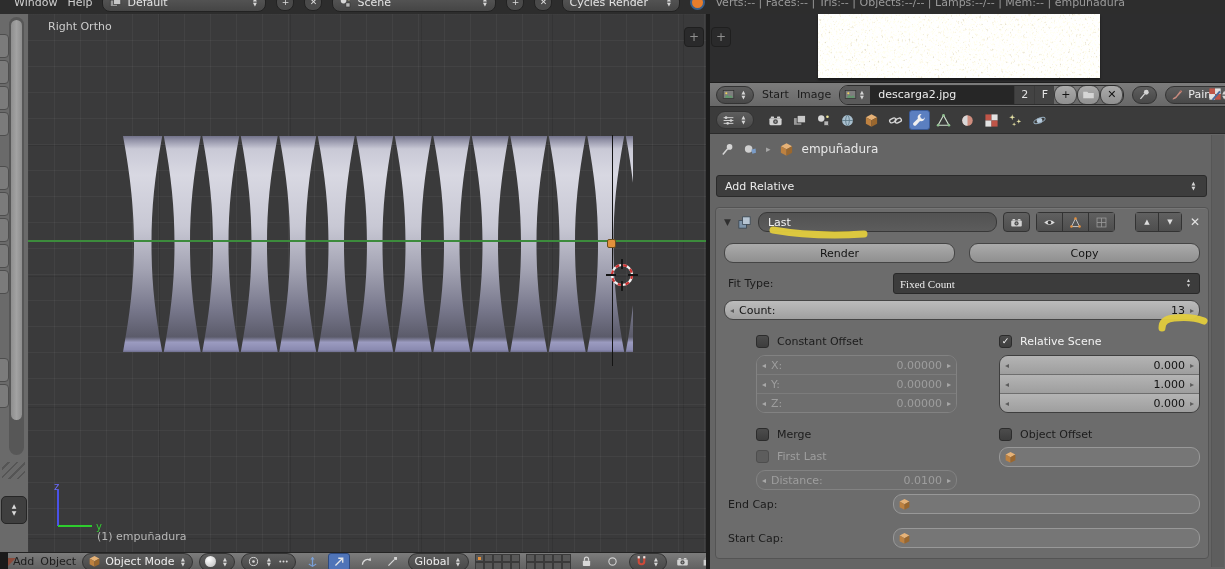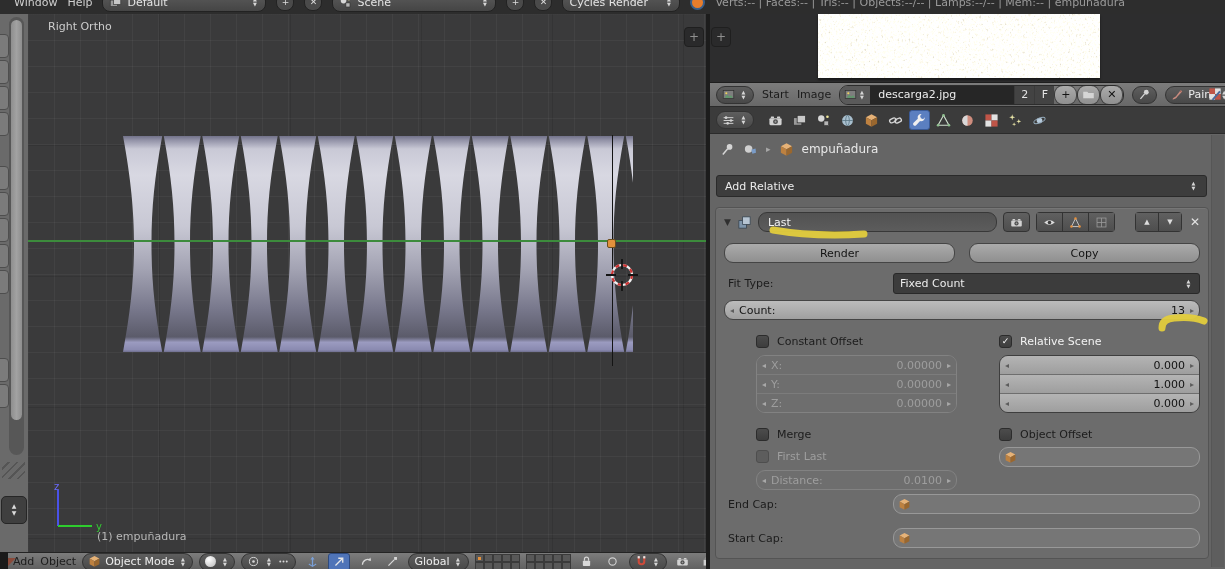--- a/index.html
+++ b/index.html
@@ -79,21 +79,21 @@
   .tglgrp{display:flex;flex:none;border-radius:4px;overflow:hidden;}
   .tglgrp .tgl+.tgl{border-left:none;}
   .updown{display:flex;flex:none;border-radius:4px;overflow:hidden;}
   .updown span{width:22px;height:18px;background:linear-gradient(#606060,#4e4e4e);border:1px solid #333;color:#ddd;font-size:7px;display:flex;align-items:center;justify-content:center;}
   .updown span+span{border-left:none;}
   #mod-x{color:#e4e4e4;font-size:12px;margin-left:2px;}
   .btnrow{display:flex;gap:14px;margin:7px 8px 0;}
   .btn{flex:1;height:18px;border-radius:9px;background:linear-gradient(#ababab,#8f8f8f);border:1px solid #454545;color:#141414;display:flex;align-items:center;justify-content:center;}
   .fitrow{display:flex;align-items:center;margin:10px 8px 0;}
   .flabel{width:165px;color:#1c1c1c;padding-left:4px;flex:none;}
-  .dropdown{flex:1;height:19px;border-radius:3px;background:#3c3c3c;border:1px solid #292929;color:#ececec;display:flex;align-items:center;justify-content:space-between;padding:0 6px;}
+  .dropdown{flex:1;height:19px;border-radius:3px;background:#3c3c3c;border:1px solid #292929;color:#ececec;display:flex;align-items:center;justify-content:space-between;padding:0 6px;font-family:Liberation Serif, serif;}
   .slider{margin:6px 8px 0;height:18px;border-radius:9px;background:linear-gradient(#bcbcbc,#a0a0a0);border:1px solid #454545;display:flex;align-items:center;padding:0 5px;gap:5px;color:#141414;}
   .arr{font-size:8px;color:rgba(0,0,0,.45);flex:none;}
   .arr.lt{color:rgba(255,255,255,.4);}
   .cols{display:flex;gap:10px;margin:13px 8px 0;}
   .col{flex:1;min-width:0;margin-left:32px;}
   .cbrow{display:flex;align-items:center;gap:8px;height:16px;}
   .cb{width:13px;height:13px;border-radius:3px;background:linear-gradient(#4c4c4c,#3d3d3d);border:1px solid #2c2c2c;flex:none;display:flex;align-items:center;justify-content:center;color:#fff;font-size:9px;box-sizing:border-box;}
   .cb.dis{background:#5d5d5d;border-color:#4e4e4e;}
   .fldgrp{margin-top:6px;border-radius:9px;overflow:hidden;border:1px solid;}
   .fldgrp.dis{border-color:#828282;}

